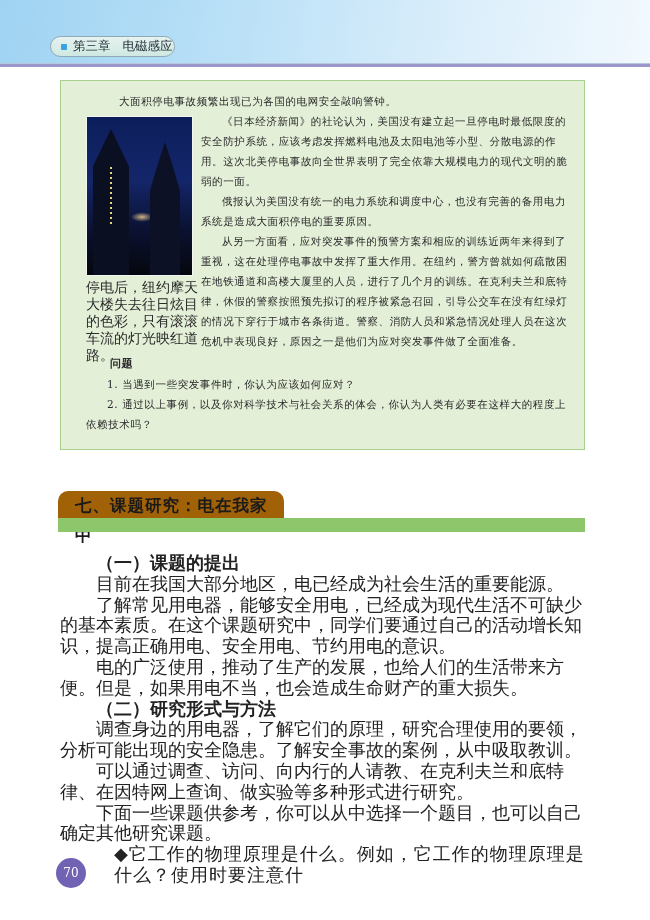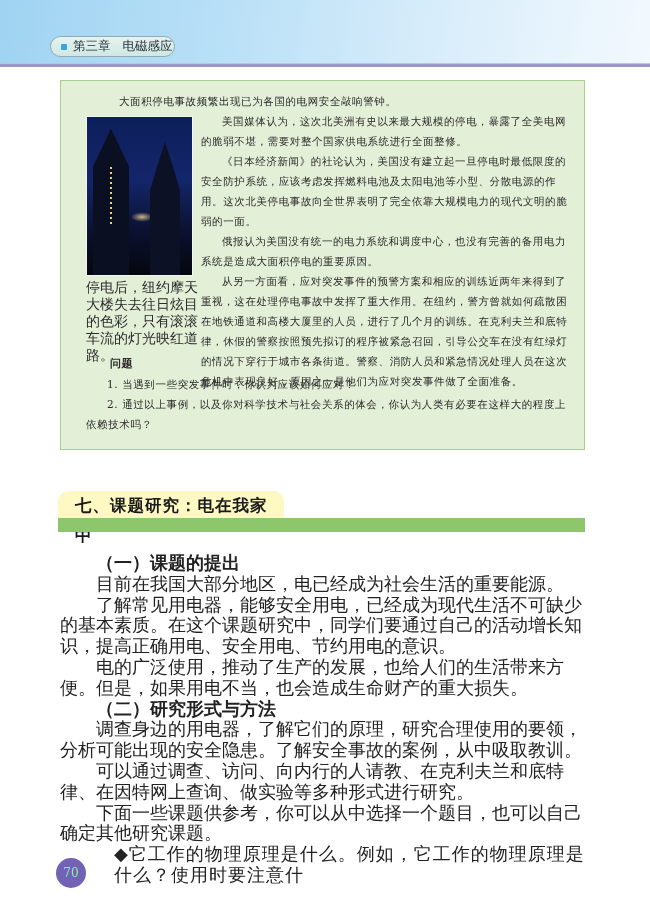--- a/index.html
+++ b/index.html
@@ -64,39 +64,39 @@
   }
   .rbody { position: absolute; left: 140px; top: 10px; width: 370px; }
   .rbody p { text-indent: 2em; }
   .rbody p:first-child { margin-top: 20px; }
   .questions { position: absolute; left: 25px; top: 273px; width: 488px; }
   .questions .qtitle { font-family: "DejaVu Sans", sans-serif; font-weight: bold; font-size: 11px; padding-left: 24px; line-height: 20px; }
   .questions p { text-indent: 2em; }
 
   .section-tab {
     position: absolute; left: 58px; top: 491px; width: 226px; height: 28px;
-    background: #fef9c3; border-radius: 10px 10px 0 0;
+    background: #a16207; border-radius: 10px 10px 0 0;
     font-size: 16.5px; font-weight: bold; color: #1a1a1a;
     padding-left: 17px; line-height: 30px; letter-spacing: 1px;
   }
   .section-bar {
     position: absolute; left: 58px; top: 518px; width: 527px; height: 14px; background: #8ec66c;
   }
 
   .body-text {
     position: absolute; left: 60px; top: 553px; width: 530px;
     font-size: 18px; line-height: 20.8px; color: #222;
   }
   .body-text p { text-indent: 2em; }
   .body-text .sub { font-weight: bold; text-indent: 2em; }
   .body-text .bullet { padding-left: 3em; text-indent: 0; letter-spacing: 1px; }
 
   .page-num {
     position: absolute; left: 56px; top: 858px; width: 30px; height: 30px; border-radius: 50%;
-    background: #7262b4; color: #86efac; font-family: "DejaVu Serif", serif; font-size: 12px;
+    background: #7262b4; color: #ffffff; font-family: "DejaVu Serif", serif; font-size: 12px;
     display: flex; align-items: center; justify-content: center; text-align: right;
   }
 </style>
 </head>
 <body>
 
 <div class="header-band"></div>
 <div class="header-line"></div>
 <div class="chapter-tab">
   <span class="dot"></span>
@@ -106,21 +106,20 @@
 
 <div class="reading-box">
   <div class="rtext lead">大面积停电事故频繁出现已为各国的电网安全敲响警钟。</div>
   <div class="photo">
     <div class="bldg1"></div>
     <div class="windows"></div>
     <div class="bldg2"></div>
   </div>
   <div class="caption">停电后，纽约摩天大楼失去往日炫目的色彩，只有滚滚车流的灯光映红道路。</div>
   <div class="rtext rbody">
-    <p>美国媒体认为，这次北美洲有史以来最大规模的停电，暴露了全美电网的脆弱不堪，需要对整个国家供电系统进行全面整修。</p>
     <p>《日本经济新闻》的社论认为，美国没有建立起一旦停电时最低限度的安全防护系统，应该考虑发挥燃料电池及太阳电池等小型、分散电源的作用。这次北美停电事故向全世界表明了完全依靠大规模电力的现代文明的脆弱的一面。</p>
     <p>俄报认为美国没有统一的电力系统和调度中心，也没有完善的备用电力系统是造成大面积停电的重要原因。</p>
     <p>从另一方面看，应对突发事件的预警方案和相应的训练近两年来得到了重视，这在处理停电事故中发挥了重大作用。在纽约，警方曾就如何疏散困在地铁通道和高楼大厦里的人员，进行了几个月的训练。在克利夫兰和底特律，休假的警察按照预先拟订的程序被紧急召回，引导公交车在没有红绿灯的情况下穿行于城市各条街道。警察、消防人员和紧急情况处理人员在这次危机中表现良好，原因之一是他们为应对突发事件做了全面准备。</p>
   </div>
   <div class="rtext questions">
     <div class="qtitle">问题</div>
     <p>1. 当遇到一些突发事件时，你认为应该如何应对？</p>
     <p>2. 通过以上事例，以及你对科学技术与社会关系的体会，你认为人类有必要在这样大的程度上依赖技术吗？</p>
   </div>
 </div>

